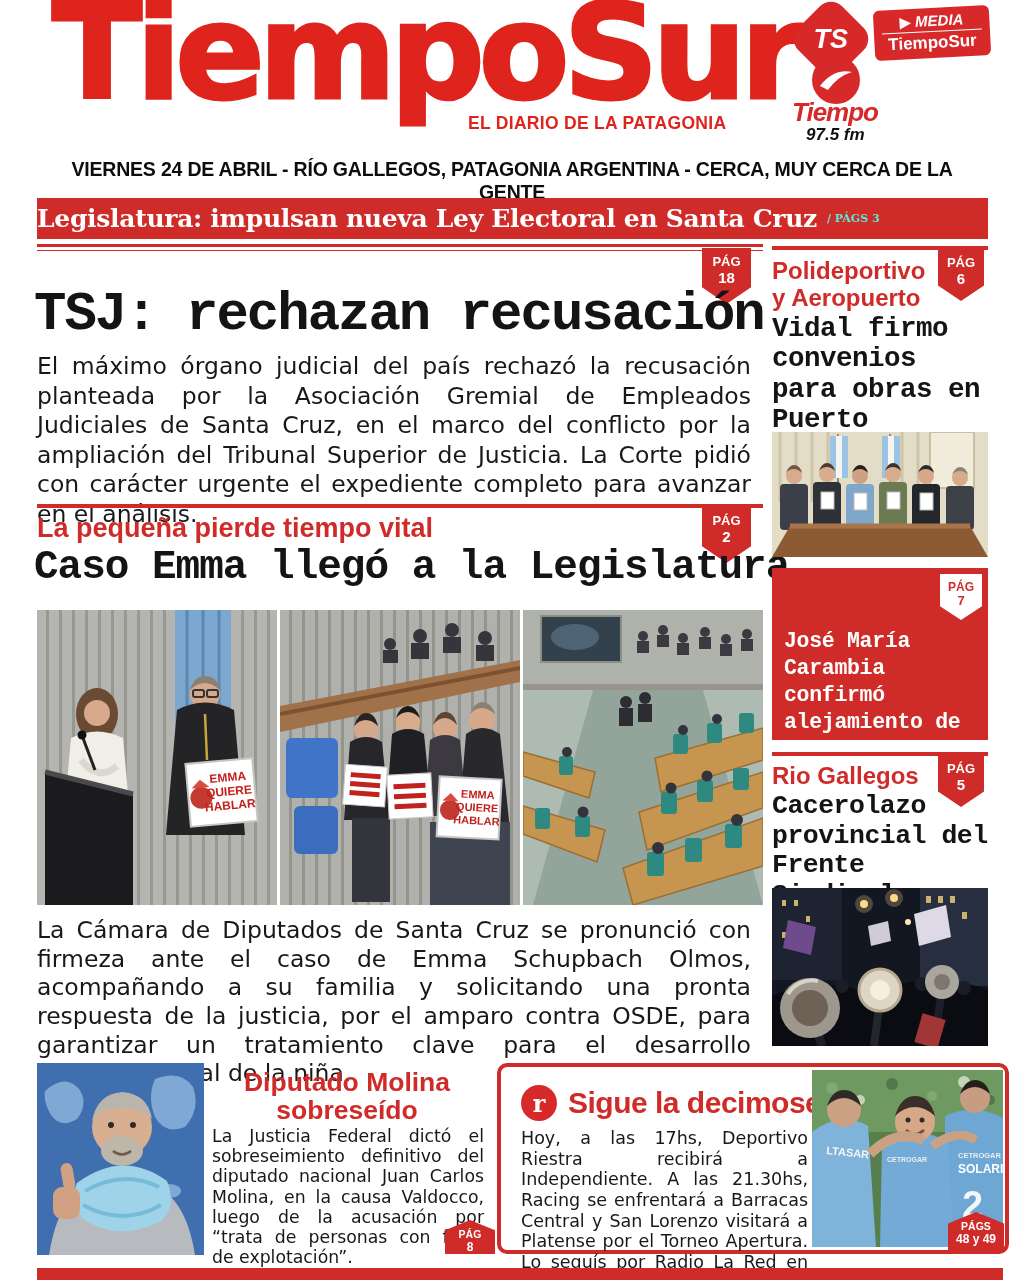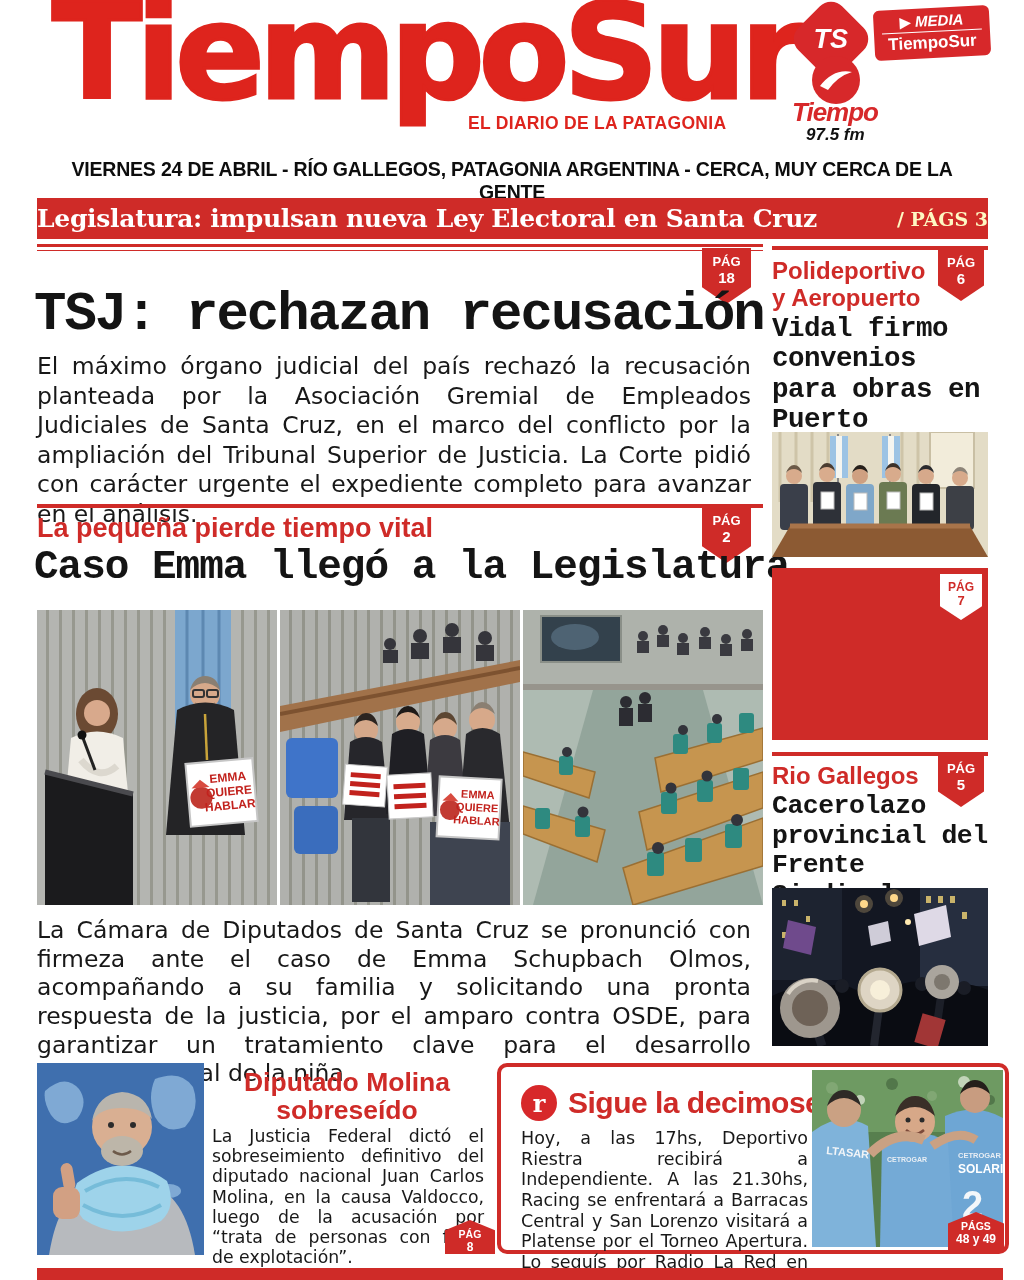--- a/index.html
+++ b/index.html
@@ -21,23 +21,23 @@
   .badge .l2{display:block;font-size:15px}
   .badge.white{background:#fff;color:var(--red)}
   .badge.up{clip-path:polygon(50% 0,100% 30%,100% 100%,0 100%,0 30%);padding-top:9px}
   .badge.up .l1{font-size:10.5px}
   .badge.up .l2{font-size:12px}
   
   #logo{font-family:"DejaVu Sans",sans-serif;font-weight:bold;color:var(--logored);
         font-size:132px;line-height:1;letter-spacing:-6px;-webkit-text-stroke:3px var(--logored)}
   #tagline{font-weight:bold;color:var(--logored);font-size:17.5px;letter-spacing:.3px}
   #dateline{width:950px;text-align:center;font-weight:bold;color:#0d0d0d;font-size:19.5px;letter-spacing:-.2px}
-  #banner{width:951px;height:41px;background:var(--red);display:flex;align-items:center;justify-content:space-between;gap:10px}
+  #banner{width:951px;height:41px;background:var(--red);display:flex;align-items:center;justify-content:flex-start;gap:10px}
   #banner .bh{font-family:"DejaVu Serif","Liberation Serif",serif;font-weight:bold;color:#fff;font-size:25px;letter-spacing:-.3px}
-  #banner .bp{font-family:"DejaVu Serif",serif;font-weight:bold;color:#fef9c3;font-size:19px;margin-top:0}
+  #banner .bp{font-family:"DejaVu Serif",serif;font-weight:bold;color:#5eead4;font-size:11px;margin-top:0}
   .ts-diamond{width:62px;height:62px;background:var(--red2);border-radius:16px;transform:rotate(45deg);
               display:flex;align-items:center;justify-content:center}
   .ts-diamond span{transform:rotate(-45deg);color:#fff;font-weight:bold;font-style:italic;font-size:27px}
   .media-box{width:116px;height:50px;background:var(--red2);border-radius:6px;transform:rotate(-3deg);
              color:#fff;text-align:center;padding-top:4px}
   .media-box .m1{font-size:15px;font-style:italic;font-weight:bold}
   .media-box .m2{font-size:17px;font-weight:bold;border-top:1.5px solid #fff;margin:1px 8px 0;padding-top:1px}
   .fm-circle{width:48px;height:48px;border-radius:50%;background:var(--red2)}
   .tiempo-name{font-size:26px;font-style:italic;font-weight:bold;color:var(--red2);letter-spacing:-1px}
   .tiempo-freq{font-size:17px;font-style:italic;font-weight:bold;color:#111}
@@ -310,20 +310,21 @@
     </g>
     <path d="M0,125 L216,125 L198,94 L18,94 Z" fill="#8c5a33"></path>
     <path d="M18,94 L198,94" stroke="#a8744a" stroke-width="5"></path>
   </svg>
 
   <div class="abs" style="left:772px;top:568px;width:216px;height:172px;background:var(--red)"></div>
   <div class="badge white" style="left:940px;top:574px;width:42px;height:46px">
     <span class="l1" style="font-size:12px">PÁG</span>
     <span class="l2" style="font-size:13px">7</span>
   </div>
+  <div class="abs slab" style="left:784px;top:628px;width:198px;font-size:21.5px;line-height:1.25;color:#fff;letter-spacing:-.3px">José María Carambia confirmó alejamiento de SER</div>
 
   <div class="abs rule" style="left:772px;top:752px;width:216px;height:3.5px"></div>
   <div class="badge" style="left:938px;top:755px;width:46px;height:52px">
     <span class="l1">PÁG</span>
     <span class="l2">5</span>
   </div>
   <div class="abs kicker" style="left:772px;top:763px;font-size:24px">Rio Gallegos</div>
   <div class="abs slab" style="left:772px;top:792px;width:218px;font-size:26.5px;line-height:1.12;letter-spacing:-.5px">Cacerolazo provincial del Frente Sindical</div>
   <svg class="abs" style="left:772px;top:888px" width="216" height="158" viewBox="0 0 216 158">
     <rect width="216" height="158" fill="#131722"></rect>

